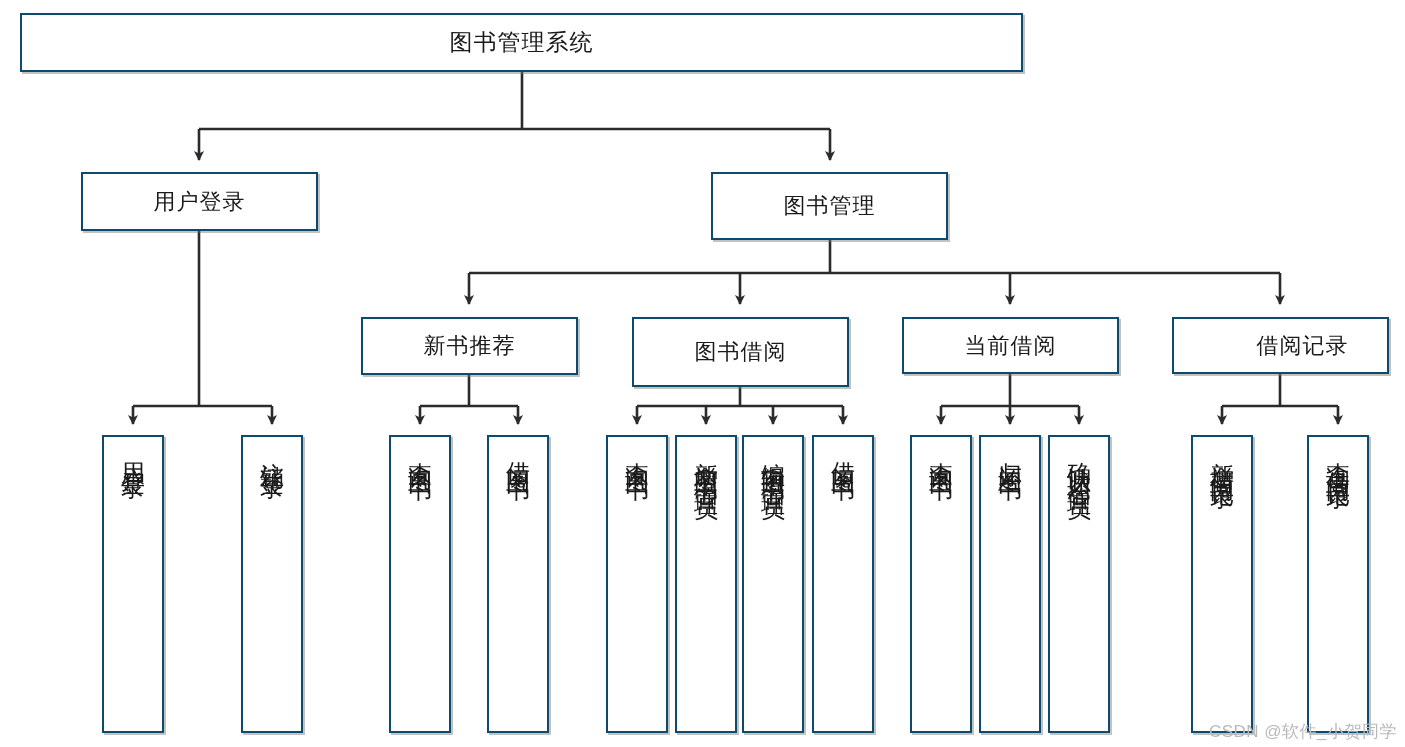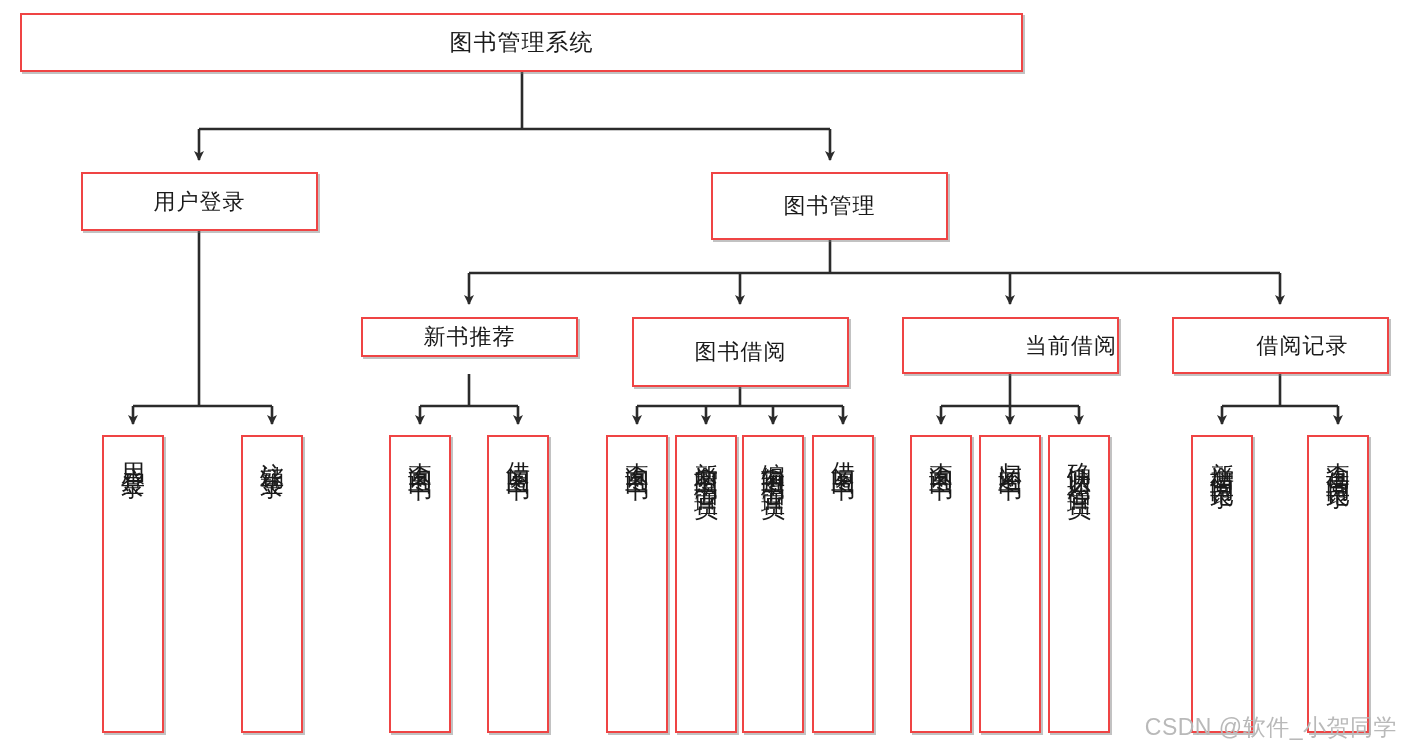--- a/index.html
+++ b/index.html
@@ -22,21 +22,21 @@
     left: 0;
     top: 0;
     width: 1405px;
     height: 747px;
     pointer-events: none;
   }
   .node {
     position: absolute;
     box-sizing: border-box;
     background: #ffffff;
-    border: 2px solid #ef4444;
+    border: 2px solid #0c4a6e;
     display: flex;
     align-items: center;
     justify-content: center;
     box-shadow: 2px 2px 0 rgba(120,120,120,0.45);
   }
   .node .label {
     color: #1a1a1a;
     text-align: center;
     line-height: 1.18;
     white-space: pre-line;
@@ -58,21 +58,21 @@
     writing-mode: vertical-rl;
     text-orientation: upright;
     font-size: 24px;
     letter-spacing: 5px;
     line-height: 1;
   }
   .watermark {
     position: absolute;
     right: 8px;
     bottom: 4px;
-    font-size: 23px;
+    font-size: 17px;
     color: #b9b9b9;
     letter-spacing: 0.5px;
     white-space: nowrap;
     user-select: none;
   }
 </style>
 </head>
 <body>
 
 <div id="canvas">
@@ -133,29 +133,29 @@
   </div>
 
   <div class="node horiz" style="left:81px; top:172px; width:237px; height:59px;">
     <span class="label">用户登录</span>
   </div>
 
   <div class="node horiz" style="left:711px; top:172px; width:237px; height:68px;">
     <span class="label">图书管理</span>
   </div>
 
-  <div class="node horiz" style="left:361px; top:317px; width:217px; height:40px;justify-content:center;">
+  <div class="node horiz" style="left:361px; top:317px; width:217px; height:58px;justify-content:center;">
     <span class="label">新书推荐</span>
   </div>
 
   <div class="node horiz" style="left:632px; top:317px; width:217px; height:70px;">
     <span class="label">图书借阅</span>
   </div>
 
-  <div class="node horiz" style="left:902px; top:317px; width:217px; height:57px;justify-content:flex-end;">
+  <div class="node horiz" style="left:902px; top:317px; width:217px; height:57px;">
     <span class="label">当前借阅</span>
   </div>
 
   <div class="node horiz" style="left:1172px; top:317px; width:217px; height:57px;padding-left:44px;">
     <span class="label">借阅记录</span>
   </div>
 
   <div class="node vert" style="left:102px; top:435px; width:62px; height:298px;">
     <span class="label">用户登录</span>
   </div>

